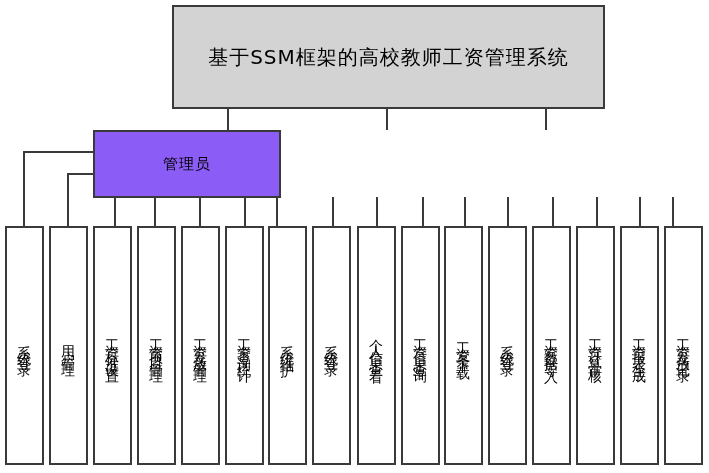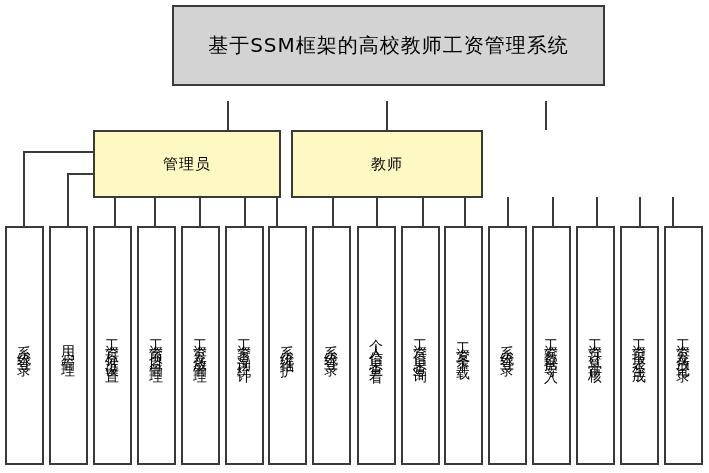--- a/index.html
+++ b/index.html
@@ -24,28 +24,28 @@
   .box {
     position: absolute;
     box-sizing: border-box;
     border: 2px solid #3a3a3a;
     display: flex;
     align-items: center;
     justify-content: center;
     color: #000000;
   }
   .title-box {
-    left: 172px; top: 5px; width: 433px; height: 81px;
+    left: 172px; top: 5px; width: 433px; height: 104px;
     background: #d3d3d3;
     font-size: 20px;
     letter-spacing: 1px;
   }
   .role-box {
     top: 130px; height: 68px;
-    background: #fef9c3;
+    background: #8b5cf6;
     font-size: 15px;
     letter-spacing: 1px;
   }
   .role-admin   { left: 93px;  width: 188px; }
   .role-teacher { left: 291px; width: 192px; }
   .role-finance { left: 487px; width: 196px; }
   .leaf-box {
     top: 226px; height: 239px; width: 39px;
     background: #ffffff;
   }
@@ -98,23 +98,20 @@
     </g>
   </svg>
 
   <div class="box title-box">
     <span>基于SSM框架的高校教师工资管理系统</span>
   </div>
 
   <div class="box role-box role-admin">
     <span>管理员</span>
   </div>
-  <div class="box role-box role-teacher">
-    <span>教师</span>
-  </div>
 
   <div class="box leaf-box l1">
     <span class="vtext">系统登录</span>
   </div>
   <div class="box leaf-box l2">
     <span class="vtext">用户管理</span>
   </div>
   <div class="box leaf-box l3">
     <span class="vtext">工资标准设置</span>
   </div>

